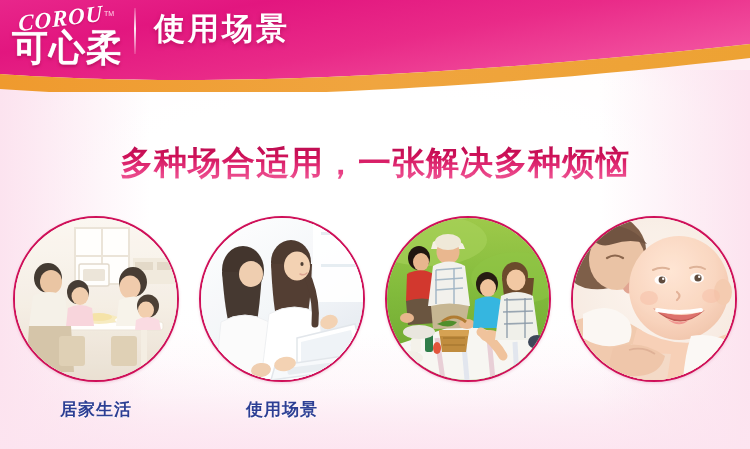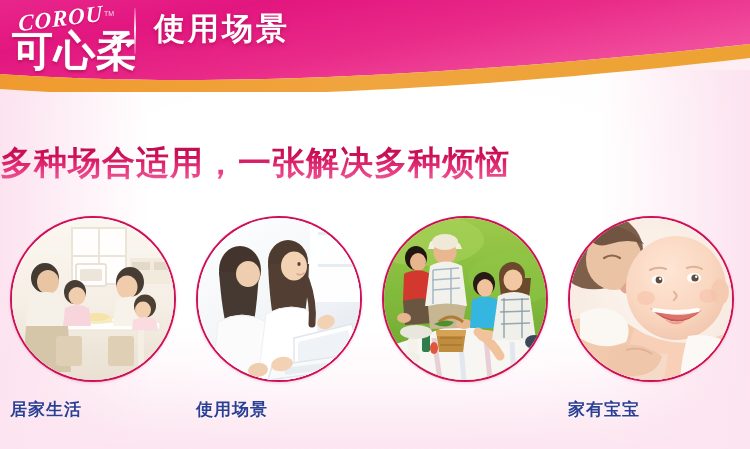--- a/index.html
+++ b/index.html
@@ -99,21 +99,21 @@
     font-size: 7px;
     color: #ffd9e9;
     font-family: "Liberation Sans", sans-serif;
   }
   .logo-cn {
     position: absolute;
     left: 0px;
     top: 20px;
     font-family: "DejaVu Sans", "Liberation Sans", sans-serif;
     font-weight: bold;
-    font-size: 41px;
+    font-size: 36px;
     letter-spacing: 1px;
     color: #ffffff;
     text-shadow:
       0 2px 3px rgba(150,0,66,0.55),
       0 0 1px rgba(255,255,255,0.9);
     white-space: nowrap;
   }
 
   .header-divider {
     width: 2px;
@@ -133,21 +133,21 @@
     margin-bottom: 12px;
     white-space: nowrap;
   }
 
   
   .headline {
     position: absolute;
     left: 0;
     top: 141px;
     width: 750px;
-    text-align: left;
+    text-align: center;
     z-index: 5;
   }
   .headline-text {
     display: inline-block;
     font-family: "DejaVu Sans", "Liberation Sans", sans-serif;
     font-weight: bold;
     font-size: 33px;
     letter-spacing: 1px;
     background: linear-gradient(to bottom, #b40b4e 0%, #cf1259 34%, #e5357d 62%, #f2679f 100%);
     -webkit-background-clip: text;
@@ -165,21 +165,21 @@
     width: 750px;
     display: flex;
     justify-content: center;
     gap: 14px;
     z-index: 5;
   }
   .scene-item {
     width: 172px;
     display: flex;
     flex-direction: column;
-    align-items: flex-start;
+    align-items: center;
   }
   .circle-frame {
     width: 162px;
     height: 162px;
     border-radius: 50%;
     border: 2.5px solid #cf1059;
     overflow: hidden;
     position: relative;
     background: #f4efe9;
     box-shadow: 0 1px 3px rgba(180,20,90,0.18);
@@ -494,17 +494,16 @@
             <path d="M118,118 q26,-4 44,10 v34 h-52 q2,-26 8,-44 z" fill="#fbf9f6"></path>
             <path d="M58,126 q20,10 40,10 l-4,26 h-44 z" fill="#f3d6c2"></path>
 
             <path d="M40,130 q28,-10 52,8 q-4,18 -26,20 q-24,2 -30,-12 z" fill="#edc0a1"></path>
             <path d="M56,132 q14,-4 26,4" stroke="#dba88b" stroke-width="1.8" fill="none"></path>
 
             <rect width="162" height="162" fill="#fff4ec" opacity="0.12"></rect>
           </svg>
         </div>
       </div>
-      <div class="scene-caption">家有宝宝</div>
     </div>
 
   </div>
 </div>
 
 </body></html>

